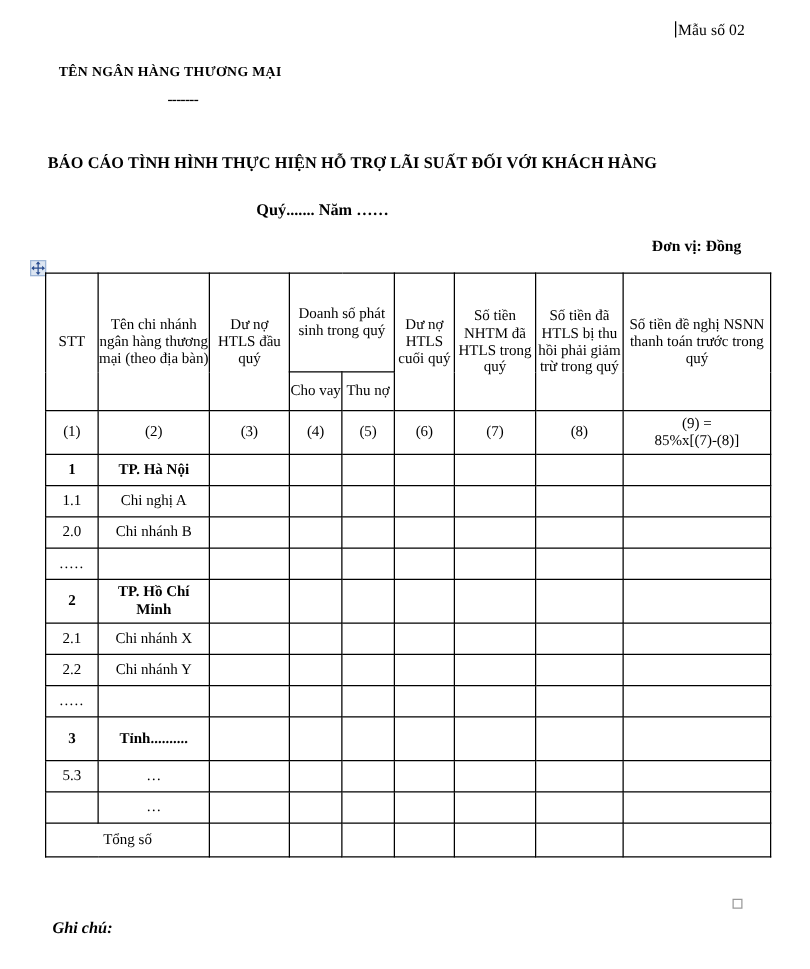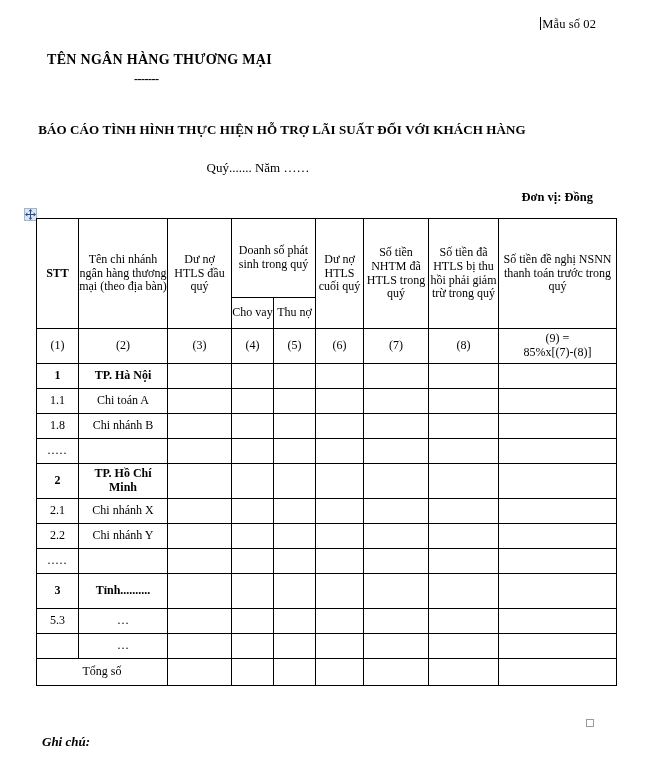--- a/index.html
+++ b/index.html
@@ -32,21 +32,21 @@
     height: 13px;
     background: #000;
     vertical-align: -2px;
     margin-right: 1px;
   }
 
   .bank-name {
     position: absolute;
     top: 52px;
     left: 47px;
-    font-size: 14px;
+    font-size: 11px;
     font-weight: bold;
     letter-spacing: .3px;
     white-space: nowrap;
   }
   .bank-rule {
     position: absolute;
     top: 72px;
     left: 134px;
     font-size: 12px;
     font-weight: bold;
@@ -63,21 +63,21 @@
     font-weight: bold;
     letter-spacing: .1px;
   }
   .report-period {
     position: absolute;
     top: 160px;
     left: 0;
     width: 516px;
     text-align: center;
     font-size: 13px;
-    font-weight: normal;
+    font-weight: bold;
   }
   .unit-line {
     position: absolute;
     top: 190px;
     right: 55px;
     font-size: 12.5px;
     font-weight: bold;
   }
 
   
@@ -220,21 +220,21 @@
         <col class="c3">
         <col class="c4">
         <col class="c5">
     <col class="c6">
         <col class="c7">
         <col class="c8">
         <col class="c9">
   </colgroup>
   <thead>
     <tr>
-      <th class="hd" rowspan="2" style="height:108px;font-weight:bold;">STT</th>
+      <th class="hd" rowspan="2" style="height:108px;">STT</th>
       <th class="hd" rowspan="2">Tên chi nhánh ngân hàng thương mại (theo địa bàn)</th>
       <th class="hd" rowspan="2">Dư nợ HTLS đầu quý</th>
       <th class="hd" colspan="2" style="height:78px;vertical-align:middle;">Doanh số phát sinh trong quý</th>
       <th class="hd" rowspan="2">Dư nợ HTLS cuối quý</th>
       <th class="hd" rowspan="2">Số tiền NHTM đã HTLS trong quý</th>
       <th class="hd" rowspan="2">Số tiền đã HTLS bị thu hồi phải giảm trừ trong quý</th>
       <th class="hd" rowspan="2">Số tiền đề nghị NSNN thanh toán trước trong quý</th>
     </tr>
     <tr>
       <th class="hd hd-left" style="height:30px;font-family:Liberation Serif, serif;">Cho vay</th>
@@ -263,31 +263,31 @@
           <td class="blank"></td>
           <td class="blank"></td>
           <td class="blank"></td>
           <td class="blank"></td>
           <td class="blank"></td>
           <td class="blank"></td>
           <td class="blank"></td>
         </tr>
         <tr>
           <td class="r-stt">1.1</td>
-          <td class="r-name">Chi toán A</td>
-          <td class="blank"></td>
-          <td class="blank"></td>
-          <td class="blank"></td>
-          <td class="blank"></td>
-          <td class="blank"></td>
-          <td class="blank"></td>
-          <td class="blank"></td>
-        </tr>
-        <tr>
-          <td class="r-stt">1.8</td>
+          <td class="r-name">Chi nghị A</td>
+          <td class="blank"></td>
+          <td class="blank"></td>
+          <td class="blank"></td>
+          <td class="blank"></td>
+          <td class="blank"></td>
+          <td class="blank"></td>
+          <td class="blank"></td>
+        </tr>
+        <tr>
+          <td class="r-stt">2.0</td>
           <td class="r-name">Chi nhánh B</td>
           <td class="blank"></td>
           <td class="blank"></td>
           <td class="blank"></td>
           <td class="blank"></td>
           <td class="blank"></td>
           <td class="blank"></td>
           <td class="blank"></td>
         </tr>
         <tr>

